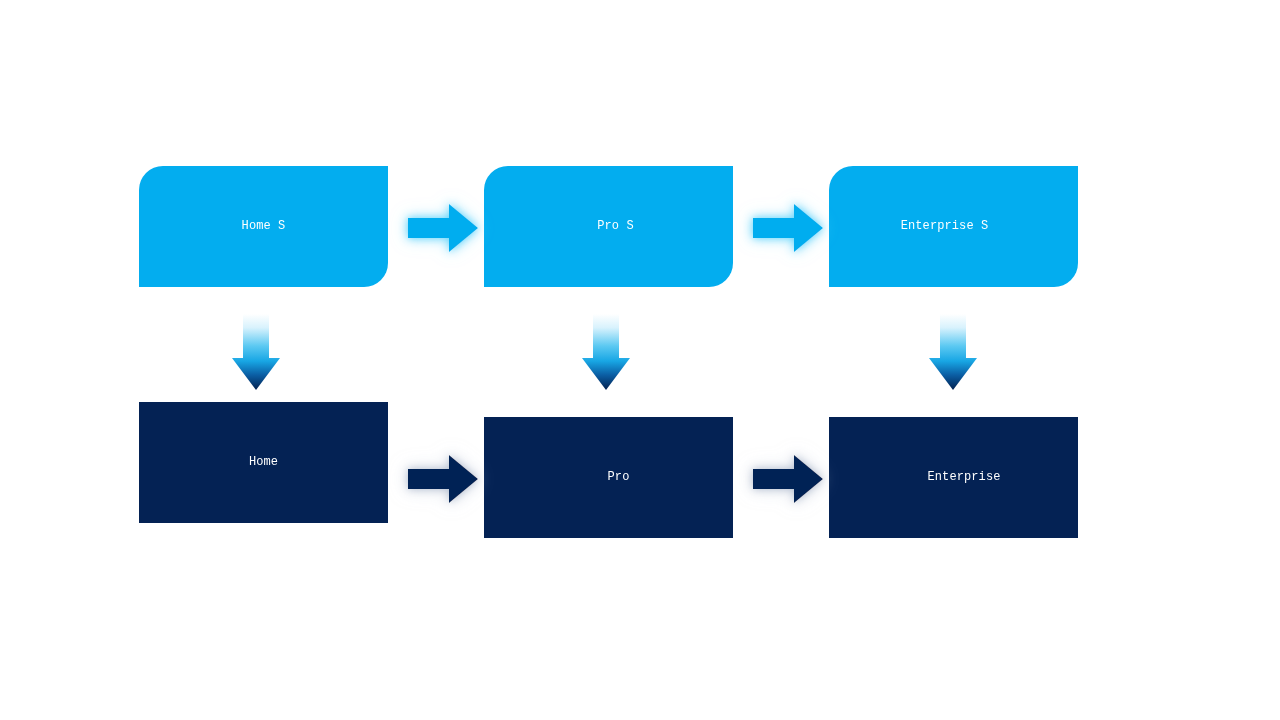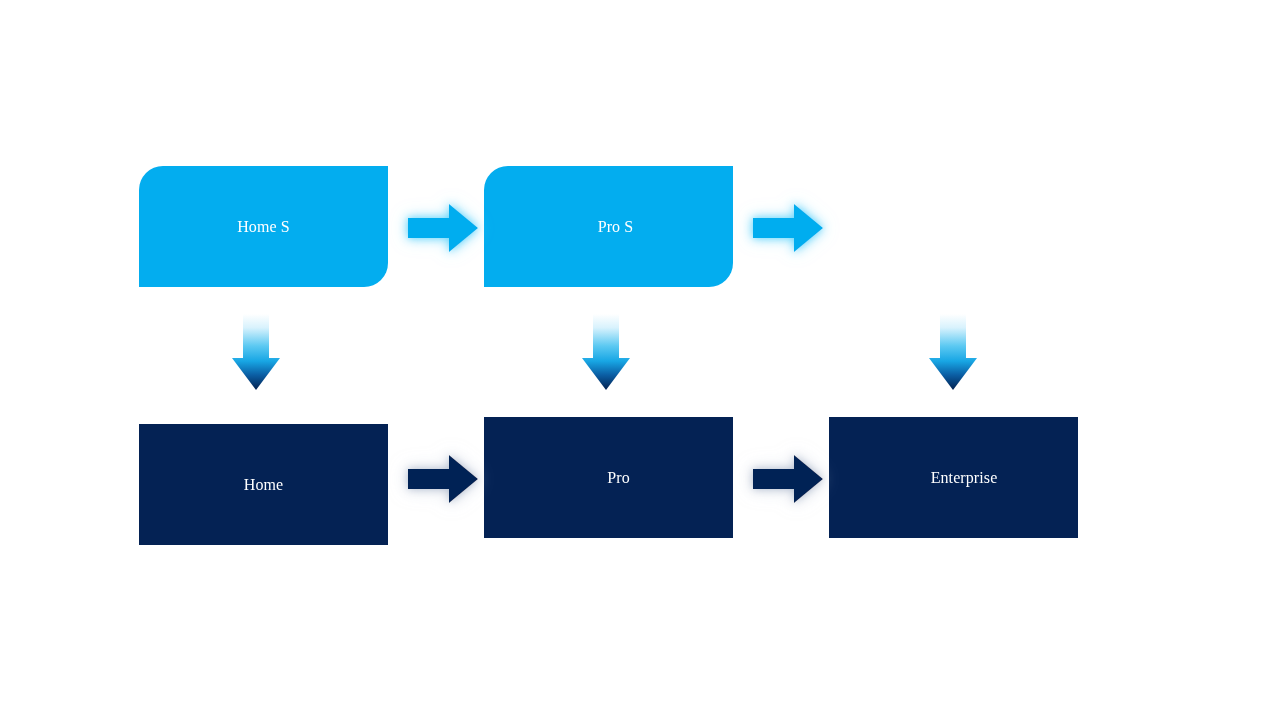--- a/index.html
+++ b/index.html
@@ -40,26 +40,26 @@
     border-radius: 24px 0 24px 0; 
   }
 
   .node-bottom {
     background: #042254;
     border-radius: 0;
   }
 
   .node-label {
     color: #ffffff;
-    font-size: 16px;
+    font-size: 12px;
     font-weight: 400;
     line-height: 1.1;
     letter-spacing: 0.1px;
     white-space: nowrap;
-    font-family: Liberation Serif, serif;
+    font-family: Liberation Mono, monospace;
   }
 
   
   .lbl-center { width: 100%; text-align: center; }
   .lbl-left-sm{ width: 100%; text-align: center; padding-right: 18px; box-sizing: border-box; }
 
   
   .arrow {
     position: absolute;
     overflow: visible;
@@ -96,20 +96,23 @@
   </svg>
 
   <div class="node node-top" style="left:139px; top:166px;">
     <span class="node-label lbl-center">Home S</span>
   </div>
 
   <div class="node node-top" style="left:484px; top:166px;padding-left:14px;">
     <span class="node-label lbl-center">Pro S</span>
   </div>
 
+  <div class="node node-top" style="left:829px; top:166px;">
+    <span class="node-label lbl-left-sm">Enterprise S</span>
+  </div>
 
   <div class="arrow" style="left:408px; top:204px;">
     <svg width="70" height="48" viewBox="0 0 70 48">
       <path d="M0,14 L41,14 L41,0 L70,24 L41,48 L41,34 L0,34 Z" fill="#03adef" filter="url(#glowLight)"></path>
     </svg>
   </div>
 
   <div class="arrow" style="left:753px; top:204px;">
     <svg width="70" height="48" viewBox="0 0 70 48">
       <path d="M0,14 L41,14 L41,0 L70,24 L41,48 L41,34 L0,34 Z" fill="#03adef" filter="url(#glowLight)"></path>
@@ -127,21 +130,21 @@
       <path d="M11,0 L37,0 L37,44 L48,44 L24,76 L0,44 L11,44 Z" fill="url(#downGrad)"></path>
     </svg>
   </div>
 
   <div class="arrow" style="left:929px; top:314px;">
     <svg width="48" height="76" viewBox="0 0 48 76">
       <path d="M11,0 L37,0 L37,44 L48,44 L24,76 L0,44 L11,44 Z" fill="url(#downGrad)"></path>
     </svg>
   </div>
 
-  <div class="node node-bottom" style="left:139px; top:424px;">
+  <div class="node node-bottom" style="left:139px; top:402px;">
     <span class="node-label lbl-center">Home</span>
   </div>
 
   <div class="node node-bottom" style="left:484px; top:417px;padding-left:20px;">
     <span class="node-label lbl-center">Pro</span>
   </div>
 
   <div class="node node-bottom" style="left:829px; top:417px;padding-left:39px;">
     <span class="node-label lbl-left-sm">Enterprise</span>
   </div>

